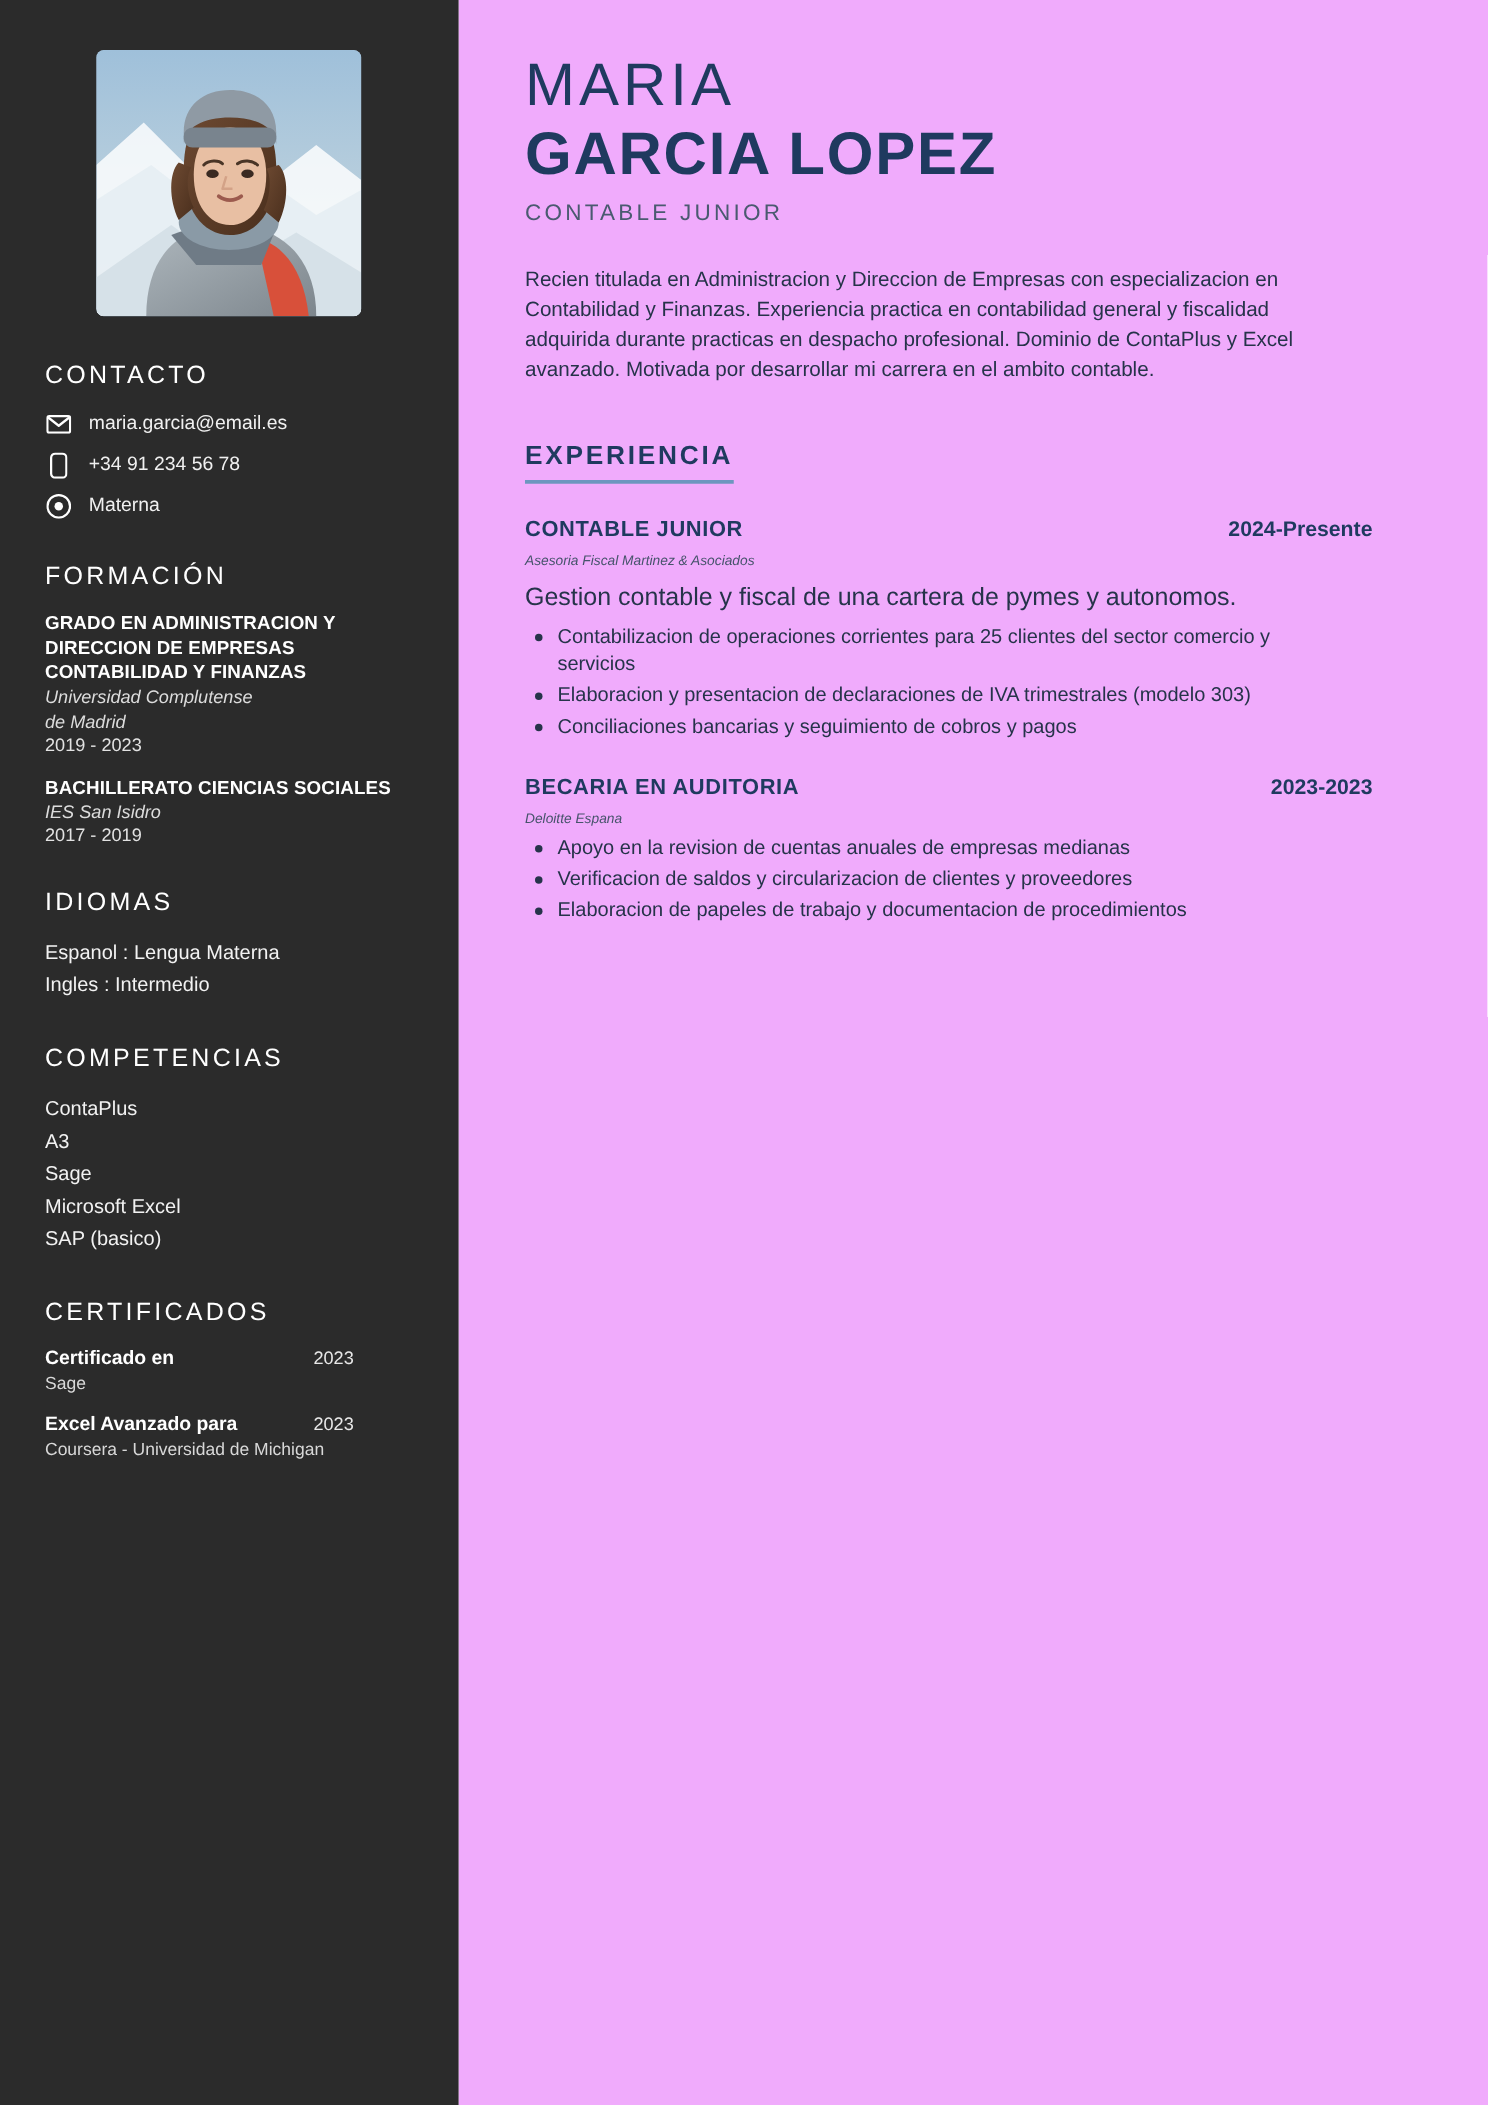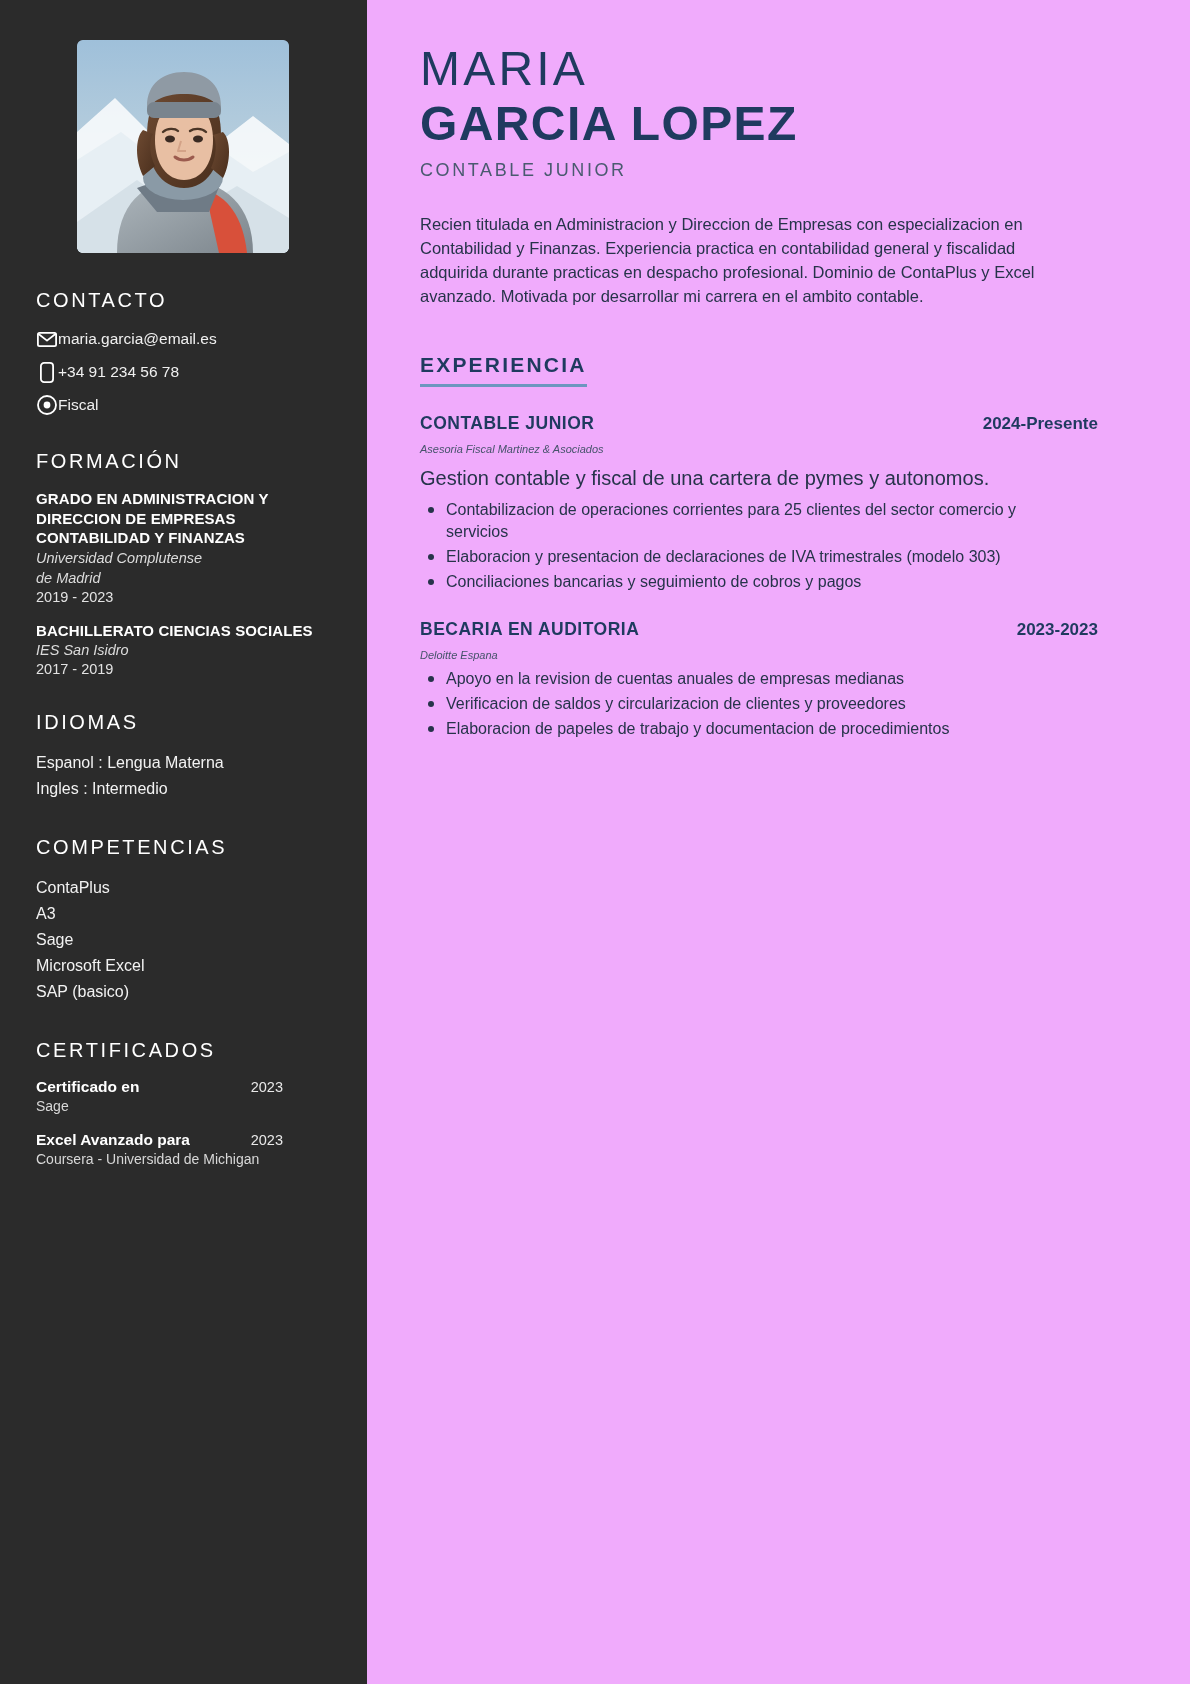--- a/index.html
+++ b/index.html
@@ -46,20 +46,21 @@
     letter-spacing: 2.6px;
     color: #ffffff;
     margin-top: 34px;
     margin-bottom: 16px;
   }
   .side-h.first { margin-top: 36px; }
 
   .contact-row {
     display: flex;
     align-items: center;
+    gap: 13px;
     margin-bottom: 11px;
     font-size: 15.5px;
     color: #f0f0f0;
   }
   .contact-row .ico {
     width: 22px; height: 22px;
     display: flex; align-items: center; justify-content: center;
     flex: 0 0 22px;
   }
   .contact-row .ico svg { display:block; }
@@ -281,21 +282,21 @@
       <span class="contact-txt">+34 91 234 56 78</span>
     </div>
 
     <div class="contact-row">
       <span class="ico">
         <svg width="20" height="20" viewBox="0 0 20 20">
           <circle cx="10" cy="10" r="9" fill="none" stroke="#ffffff" stroke-width="1.8"></circle>
           <circle cx="10" cy="10" r="3.4" fill="#ffffff"></circle>
         </svg>
       </span>
-      <span class="contact-txt">Fiscal</span>
+      <span class="contact-txt">Materna</span>
     </div>
 
     <div class="side-h">FORMACIÓN</div>
 
     <div class="edu-item">
       <div class="edu-deg">GRADO EN ADMINISTRACION Y DIRECCION DE EMPRESAS CONTABILIDAD Y FINANZAS</div>
       <div class="edu-school">Universidad Complutense</div>
       <div class="edu-school">de Madrid</div>
       <div class="edu-dates">2019 - 2023</div>
     </div>

